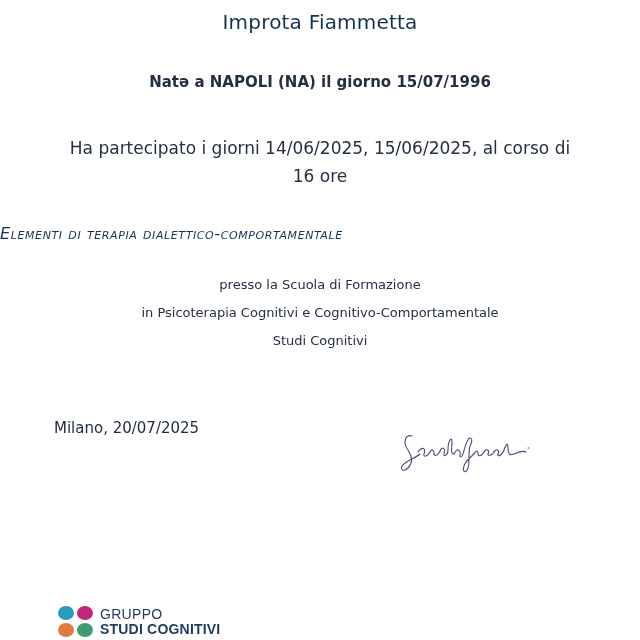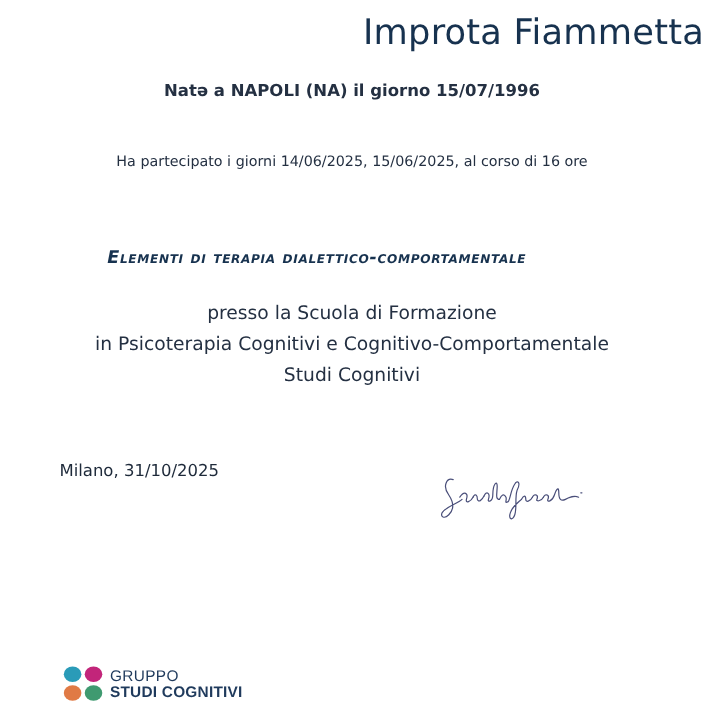--- a/index.html
+++ b/index.html
@@ -13,65 +13,64 @@
       position: relative;
       overflow: hidden;
       font-family: "DejaVu Sans", sans-serif;
       color: #243042;
     }
     .title {
       position: absolute;
       top: 10px;
       left: 0;
       width: 640px;
-      text-align: right;
-      font-size: 32px;
+      text-align: center;
+      font-size: 20px;
       color: #17324f;
       letter-spacing: 0.2px;
     }
     .birth {
       position: absolute;
       top: 73px;
       left: 0;
       width: 640px;
       text-align: center;
       font-size: 15px;
       color: #243042;
       font-weight: bold;
     }
     .participation {
       position: absolute;
       top: 134px;
       left: 60px;
       width: 520px;
       text-align: center;
-      font-size: 13px;
+      font-size: 17px;
       line-height: 28px;
       color: #243042;
     }
     .course {
       position: absolute;
       top: 224px;
       left: 0;
       width: 576px;
-      text-align: center;
       font-size: 16px;
-      font-weight: bold;
+      font-weight: normal;
       font-style: italic;
       font-variant: small-caps;
       color: #17324f;
       letter-spacing: 0.6px;
     }
     .school {
       position: absolute;
       top: 271px;
       left: 0;
       width: 640px;
       text-align: center;
-      font-size: 17px;
+      font-size: 13px;
       line-height: 28px;
       color: #243042;
     }
     .school div { display: block; }
     .place-date {
       position: absolute;
       top: 419px;
       left: 54px;
       font-size: 15px;
       color: #1e2a3a;
@@ -129,21 +128,21 @@
 <div>
   <div class="title">Improta Fiammetta</div>
   <div class="birth">Natə a NAPOLI (NA) il giorno 15/07/1996</div>
   <div class="participation">Ha partecipato i giorni 14/06/2025, 15/06/2025, al corso di 16 ore</div>
   <div class="course">Elementi di terapia dialettico-comportamentale</div>
   <div class="school">
     <div>presso la Scuola di Formazione</div>
     <div>in Psicoterapia Cognitivi e Cognitivo-Comportamentale</div>
     <div>Studi Cognitivi</div>
   </div>
-  <div class="place-date">Milano, 31/10/2025</div>
+  <div class="place-date">Milano, 20/07/2025</div>
 
   <svg class="signature" viewBox="0 0 140 50" xmlns="http://www.w3.org/2000/svg">
     <g fill="none" stroke="#4a4f7a" stroke-width="1.1" stroke-linecap="round" stroke-linejoin="round">
       <path d="M14 8 C 8 6, 4 14, 10 22 C 14 28, 16 34, 10 40 C 6 44, 2 42, 4 38 C 8 32, 18 30, 22 26"></path>
       <path d="M20 24 C 24 18, 28 20, 26 26 C 25 30, 30 28, 32 24"></path>
       <path d="M32 24 C 34 20, 36 22, 36 26 C 37 29, 40 27, 42 23"></path>
       <path d="M42 23 C 44 18, 48 20, 46 26 C 45 29, 50 28, 50 22 C 50 12, 54 8, 54 14 C 54 20, 52 26, 56 26"></path>
       <path d="M56 26 C 58 22, 60 20, 62 24 C 63 27, 60 30, 64 28 C 66 26, 66 18, 70 12 C 72 8, 76 10, 72 18 C 70 24, 72 34, 70 40 C 68 46, 64 44, 66 38 C 68 32, 74 28, 76 26"></path>
       <path d="M76 26 C 78 22, 80 22, 80 26 C 80 29, 84 28, 86 24"></path>
       <path d="M86 24 C 88 20, 92 22, 90 26 C 89 28, 94 28, 96 24"></path>

